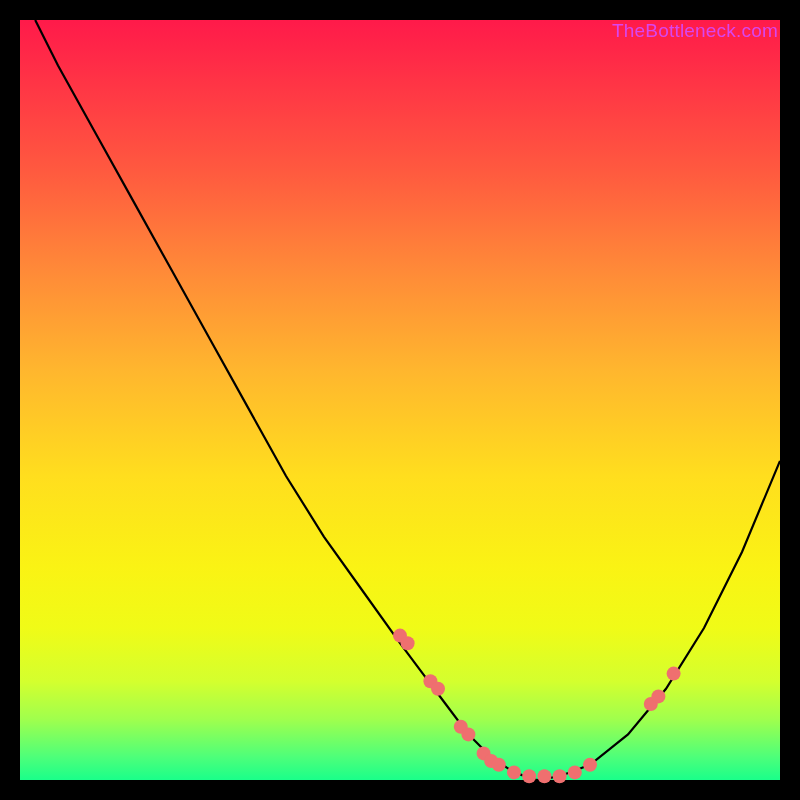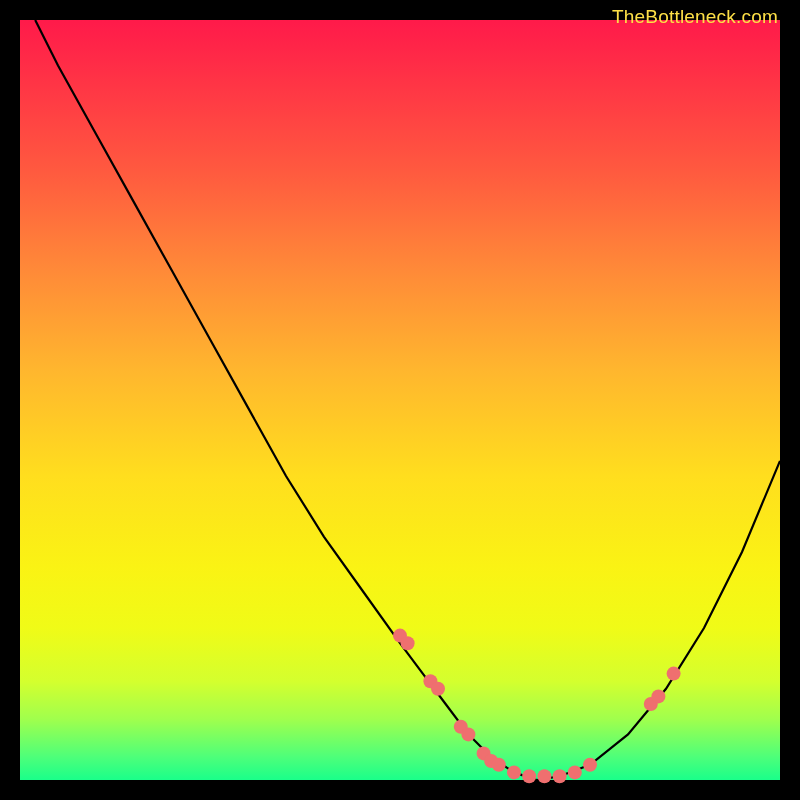--- a/index.html
+++ b/index.html
@@ -26,23 +26,23 @@
       #faf314 72%,
       #f0fb17 80%,
       #d4ff2e 87%,
       #a0ff4d 92%,
       #4dff7a 97%,
       #1aff8a 100%
     );
   }
   .watermark {
     position: absolute;
-    top: 6px;
+    top: 20px;
     right: 22px;
-    color: #fde047;
+    color: #d946ef;
     font-size: 19px;
     font-weight: 500;
     letter-spacing: 0.2px;
   }
   svg.curve {
     position: absolute;
     left: 0; top: 0;
     width: 100%;
     height: 100%;
     overflow: visible;

